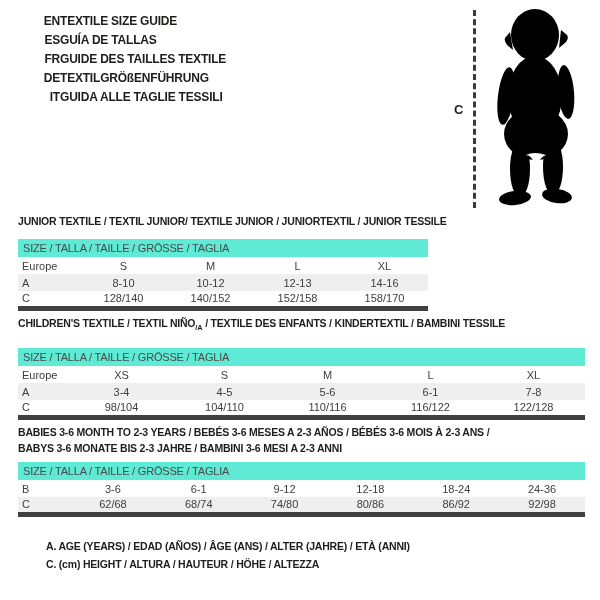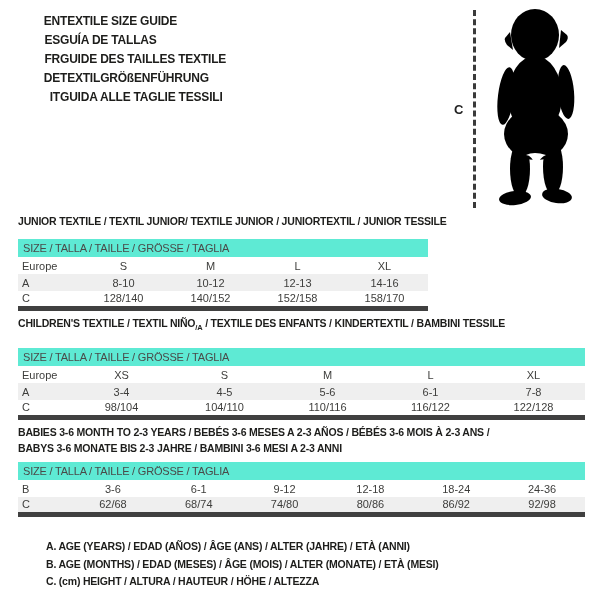--- a/index.html
+++ b/index.html
@@ -212,17 +212,16 @@
             <td>80/86</td>
             <td>86/92</td>
             <td>92/98</td>
           </tr>
         </tbody>
     </table>
   </div>
 
   <div class="footnotes">
     <div class="footnote">A. AGE (YEARS) / EDAD (AÑOS) / ÂGE (ANS) / ALTER (JAHRE) / ETÀ (ANNI)</div>
-    <div class="footnote">B. AGE (MONTHS) / EDAD (MESES) / ÂGE (MOIS) / ALTER (MONATE) / ETÀ (MESI)</div>
     <div class="footnote">C. (cm) HEIGHT / ALTURA / HAUTEUR / HÖHE / ALTEZZA</div>
   </div>
 
 </div>
 
 </body></html>

